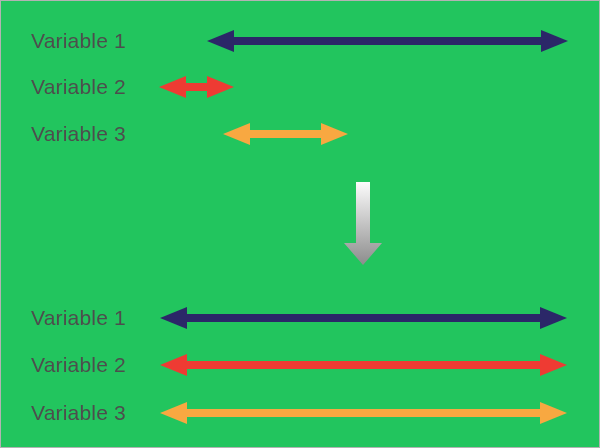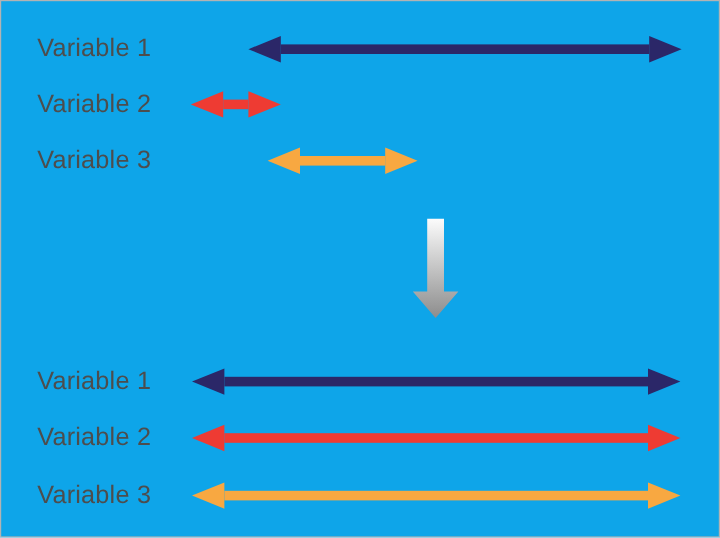--- a/index.html
+++ b/index.html
@@ -1,21 +1,21 @@
 <!DOCTYPE html>
 <html style="--text: #4d4d4d; --border: #b3b3b3;"><head>
 <meta charset="utf-8">
 <style>
   html, body { margin: 0; padding: 0; background: #ffffff; }
   .frame {
     position: relative;
     width: 600px;
     height: 448px;
     box-sizing: border-box;
-    background: #0ea5e9;
+    background: #22c55e;
     border: 1px solid var(--border, #b3b3b3);
     font-family: "Liberation Sans", "DejaVu Sans", sans-serif;
     overflow: hidden;
   }
   .row {
     position: absolute;
     left: 0;
     width: 100%;
     height: 32px;
   }

